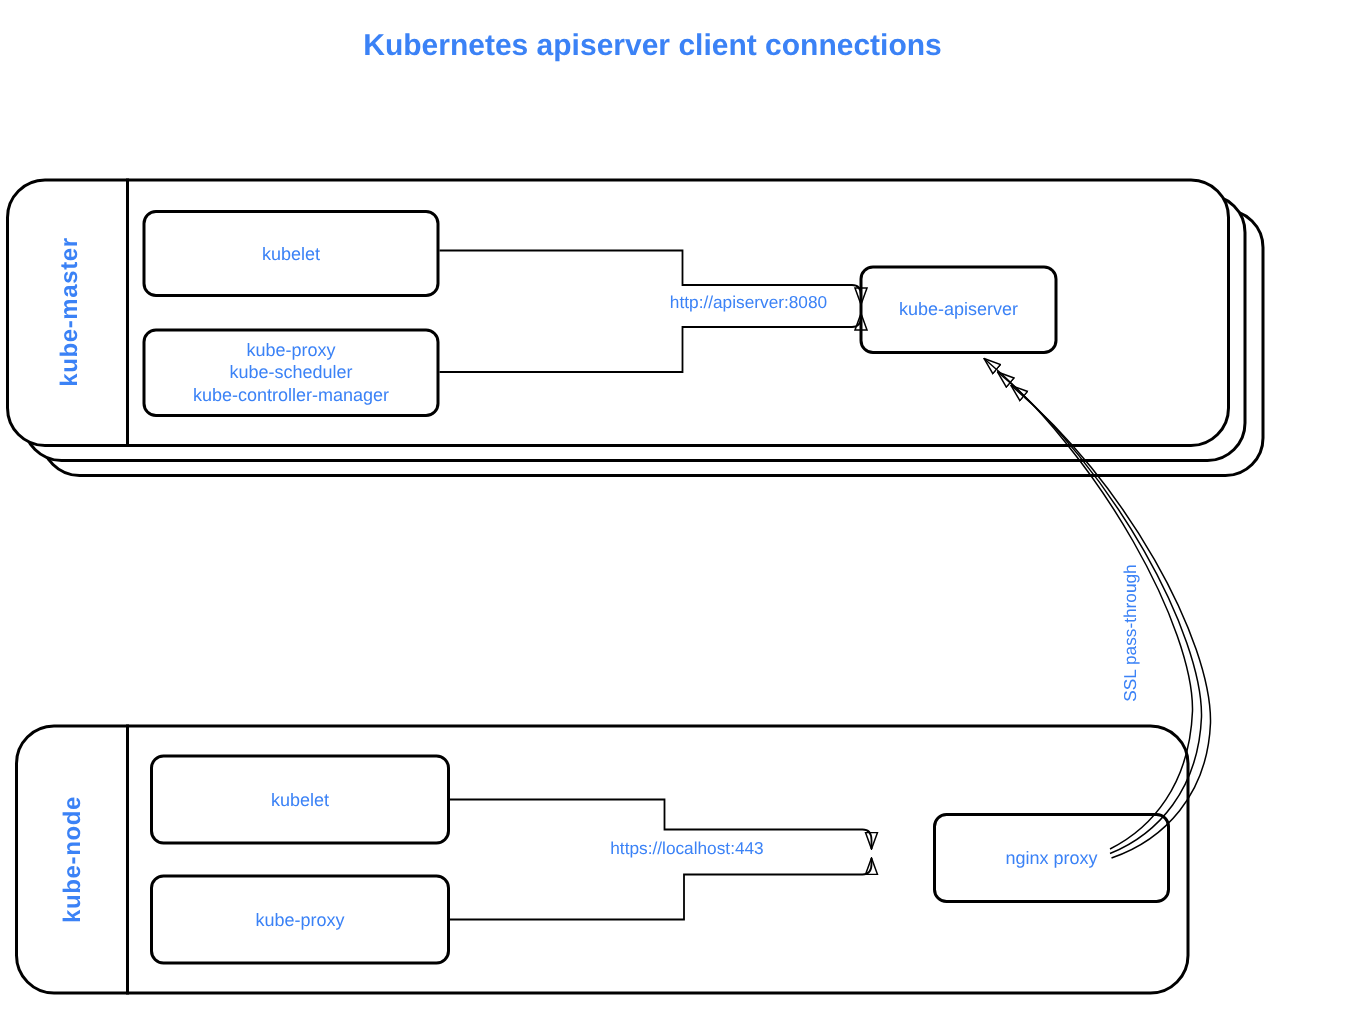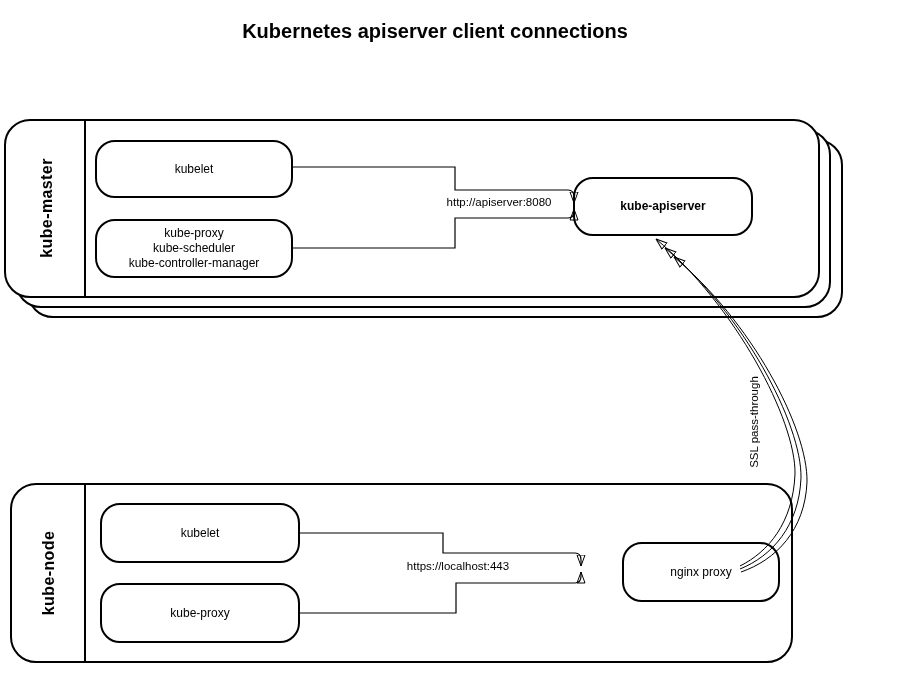--- a/index.html
+++ b/index.html
@@ -1,21 +1,21 @@
 <!DOCTYPE html>
 <html><head>
 <meta charset="utf-8">
 <style>
   html, body { margin: 0; padding: 0; background: #ffffff; }
   .stage {
     position: relative;
     width: 914px;
     height: 674px;
     background: #ffffff;
-    color: #000000;
+    color: #3b82f6;
     font-family: "Liberation Sans", sans-serif;
     overflow: hidden;
   }
   .title {
     position: absolute;
     left: 435px;
     top: 31px;
     transform: translate(-50%, -50%);
     font-size: 20px;
     font-weight: bold;
@@ -46,33 +46,33 @@
     font-size: 16px;
     letter-spacing: 0.4px;
     white-space: nowrap;
   }
   .master-vlabel { left: 47px; top: 208px; }
   .node-vlabel   { left: 49px; top: 573px; }
   .node-box {
     position: absolute;
     background: #ffffff;
     border: 2px solid #000000;
-    border-radius: 20px;
+    border-radius: 9px;
     box-sizing: border-box;
     display: flex;
     align-items: center;
     justify-content: center;
     text-align: center;
     font-size: 12px;
     line-height: 15px;
     white-space: pre-line;
   }
   .nb-kubelet-master { left: 95px;  top: 140px; width: 198px; height: 58px; }
   .nb-services       { left: 95px;  top: 219px; width: 198px; height: 59px; }
-  .nb-apiserver      { left: 573px; top: 177px; width: 180px; height: 59px; font-weight: bold; }
+  .nb-apiserver      { left: 573px; top: 177px; width: 132px; height: 59px; }
   .nb-kubelet-node   { left: 100px; top: 503px; width: 200px; height: 60px; }
   .nb-kubeproxy      { left: 100px; top: 583px; width: 200px; height: 60px; }
   .nb-nginx          { left: 582px; top: 542px; width: 158px; height: 60px; margin-left: 40px; }
   .edge-label {
     position: absolute;
     transform: translate(-50%, -50%);
     font-size: 11.5px;
     white-space: nowrap;
   }
   .el-http  { left: 499px; top: 202px; }

